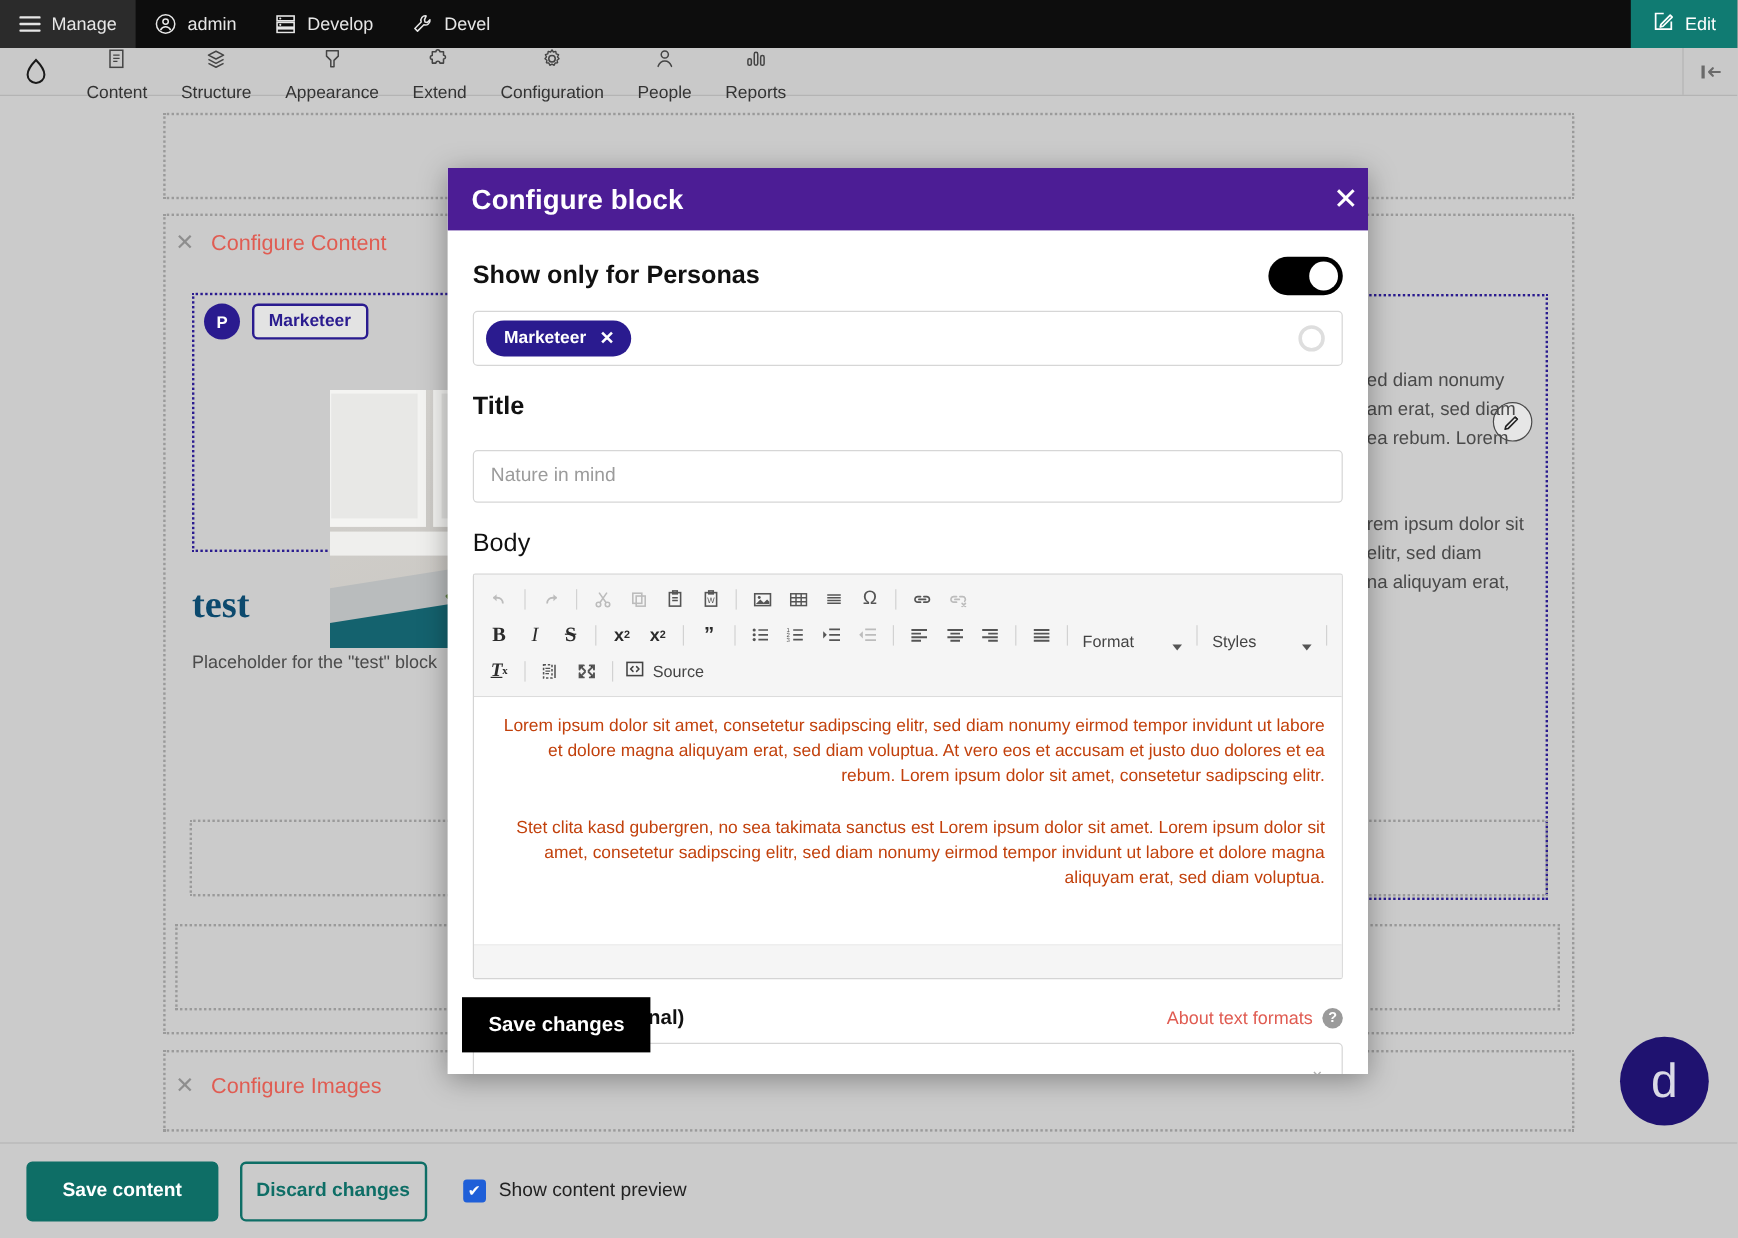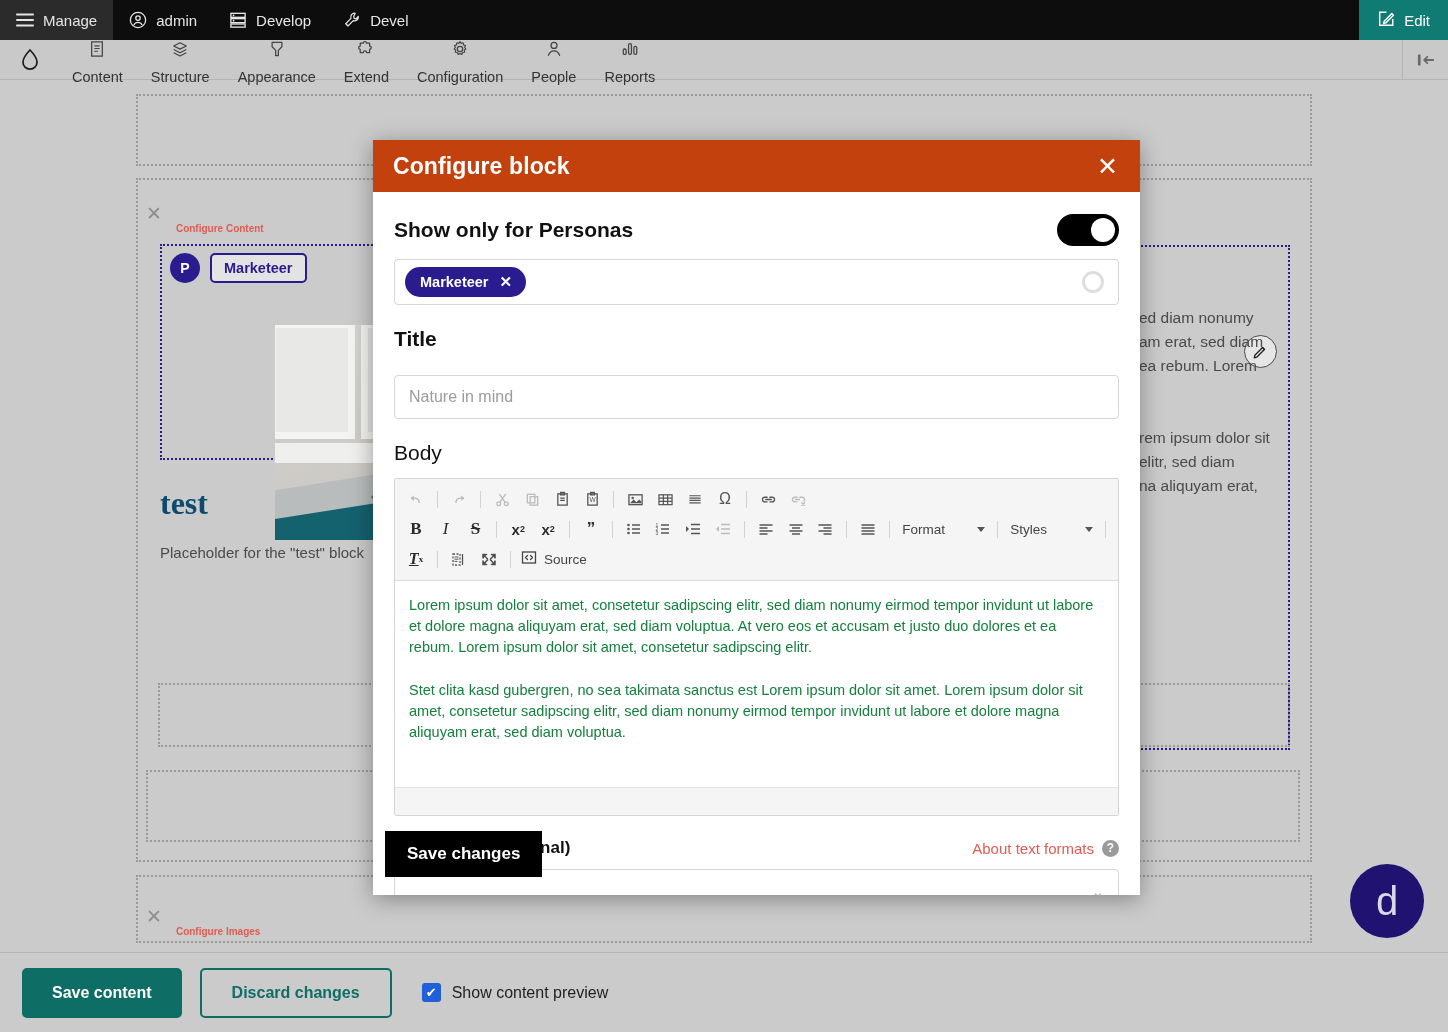--- a/index.html
+++ b/index.html
@@ -56,21 +56,21 @@
     position:absolute; left:0; right:0; top:44px; text-align:center;
     color:#e05c52; font-size:14.5px; font-weight:700; cursor:pointer;
   }
   .sect-content { left:136px; top:98px; width:1176px; height:684px; }
   .sect-images  { left:136px; top:795px; width:1176px; height:68px; }
 
   .lb-label {
     position:absolute; display:flex; align-items:center; gap:14px;
   }
   .lb-close { color:#8e8e8e; font-size:19px; line-height:1; cursor:pointer; }
-  .lb-title { color:#e05c52; font-size:10px; font-weight:700; cursor:pointer;margin-top:31px; }
+  .lb-title { color:#e05c52; font-size:18px; font-weight:400; cursor:pointer; }
 
   .lb-region {
     position:absolute; border:2px dotted #9a9a9a;
   }
   .region-a { left:158px; top:603px; width:1132px; height:64px; }
   .region-b { left:146px; top:690px; width:1154px; height:72px; }
 
   .block-outline {
     position:absolute; border:2px dotted #2a1b8f;
   }
@@ -127,22 +127,22 @@
   }
   .rt1 { top:226px; }
   .rt2 { top:346px; }
 
   
   .modal {
     position:absolute; left:373px; top:140px; width:767px; height:755px;
     background:#ffffff; box-shadow:0 4px 22px rgba(0,0,0,.35); z-index:40; overflow:hidden;
   }
   .modal-head {
-    height:52px; background:#c2410c; color:#fff; display:flex; align-items:center;
-    padding:0 22px 0 20px;
+    height:52px; background:#4c1d95; color:#fff; display:flex; align-items:center;
+    padding:0 8px 0 20px;
   }
   .modal-head h2 { font-size:23px; font-weight:700; letter-spacing:.1px; }
   .modal-x { margin-left:auto; font-size:25px; line-height:1; cursor:pointer; }
   .modal-body { padding:22px 21px 0 21px; height:703px; overflow:hidden; position:relative; }
 
   .field-head { display:flex; align-items:center; }
   .field-head h3 { font-size:21px; font-weight:700; color:#111; }
   .toggle {
     margin-left:auto; width:62px; height:32px; border-radius:16px; background:#000;
     position:relative; cursor:pointer;
@@ -177,32 +177,32 @@
   .cke { margin-top:13px; border:1px solid #d4d4d4; border-radius:2px; }
   .cke-toolbar { background:#f5f5f5; border-bottom:1px solid #dcdcdc; padding:5px 6px 6px 6px; }
   .cke-row { display:flex; align-items:center; height:30px; gap:0px; }
   .tb {
     width:30px; height:28px; display:flex; align-items:center; justify-content:center;
     color:#555; cursor:pointer; font-size:15px;
   }
   .tb.dim { color:#bcbcbc; }
   .sep { width:1px; height:17px; background:#d2d2d2; margin:0 6px; }
   .combo {
-    display:flex; align-items:center; height:26px; min-width:95px;
+    display:flex; align-items:flex-end; height:26px; min-width:95px;
     font-size:13.5px; color:#444; cursor:pointer; padding:0 6px;
   }
   .combo .lbl { flex:1; }
   .caret { width:0; height:0; border-left:4.5px solid transparent; border-right:4.5px solid transparent; border-top:5px solid #555; }
   .tb-source { display:flex; align-items:center; gap:7px; padding:0 8px 0 4px; font-size:13.5px; color:#444; cursor:pointer; }
 
   .cke-content {
     background:#fff; padding:14px 14px 10px 14px; height:207px; overflow:hidden;
     border-bottom:1px solid #e3e3e3;
   }
-  .cke-content p { font-size:14.5px; line-height:21px; color:#15803d; }
+  .cke-content p { font-size:14.5px; line-height:21px; color:#c2410c;text-align:right; }
   .cke-content p + p { margin-top:22px; }
   .cke-foot { height:27px; background:#f5f5f5; }
 
   .tf-row { margin-top:22px; display:flex; align-items:center; }
   .tf-label { font-size:17px; font-weight:700; color:#111; }
   .tf-right { margin-left:auto; display:flex; align-items:flex-end; gap:8px; }
   .tf-link { color:#e05c52; font-size:15px; cursor:pointer; }
   .help-icon {
     width:17px; height:17px; border-radius:50%; background:#9a9a9a; color:#fff;
     font-size:12px; font-weight:700; display:flex; align-items:center; justify-content:center;
@@ -226,21 +226,21 @@
     background:#cbcbcb; border-top:1px solid #b6b6b6;
     display:flex; align-items:center; padding-left:22px; gap:18px; z-index:50;
   }
   .btn-primary {
     background:#0e6e66; color:#fff; border:2px solid #0e6e66; border-radius:5px;
     font-size:16px; font-weight:700; padding:14px 28px; cursor:pointer;
     font-family:"Liberation Sans", sans-serif;
   }
   .btn-secondary {
     background:transparent; color:#0e6e66; border:2px solid #0e6e66; border-radius:5px;
-    font-size:16px; font-weight:700; padding:14px 30px; cursor:pointer;
+    font-size:16px; font-weight:700; padding:14px 12px; cursor:pointer;
     font-family:"Liberation Sans", sans-serif;
   }
   .checkbox-wrap { display:flex; align-items:center; gap:11px; margin-left:12px; cursor:pointer; }
   .checkbox {
     width:19px; height:19px; border-radius:3px; background:#1f5fd8;
     display:flex; align-items:center; justify-content:center; color:#fff; font-size:13px;
   }
   .checkbox-label { font-size:16px; color:#222; }
 
   .fab {

